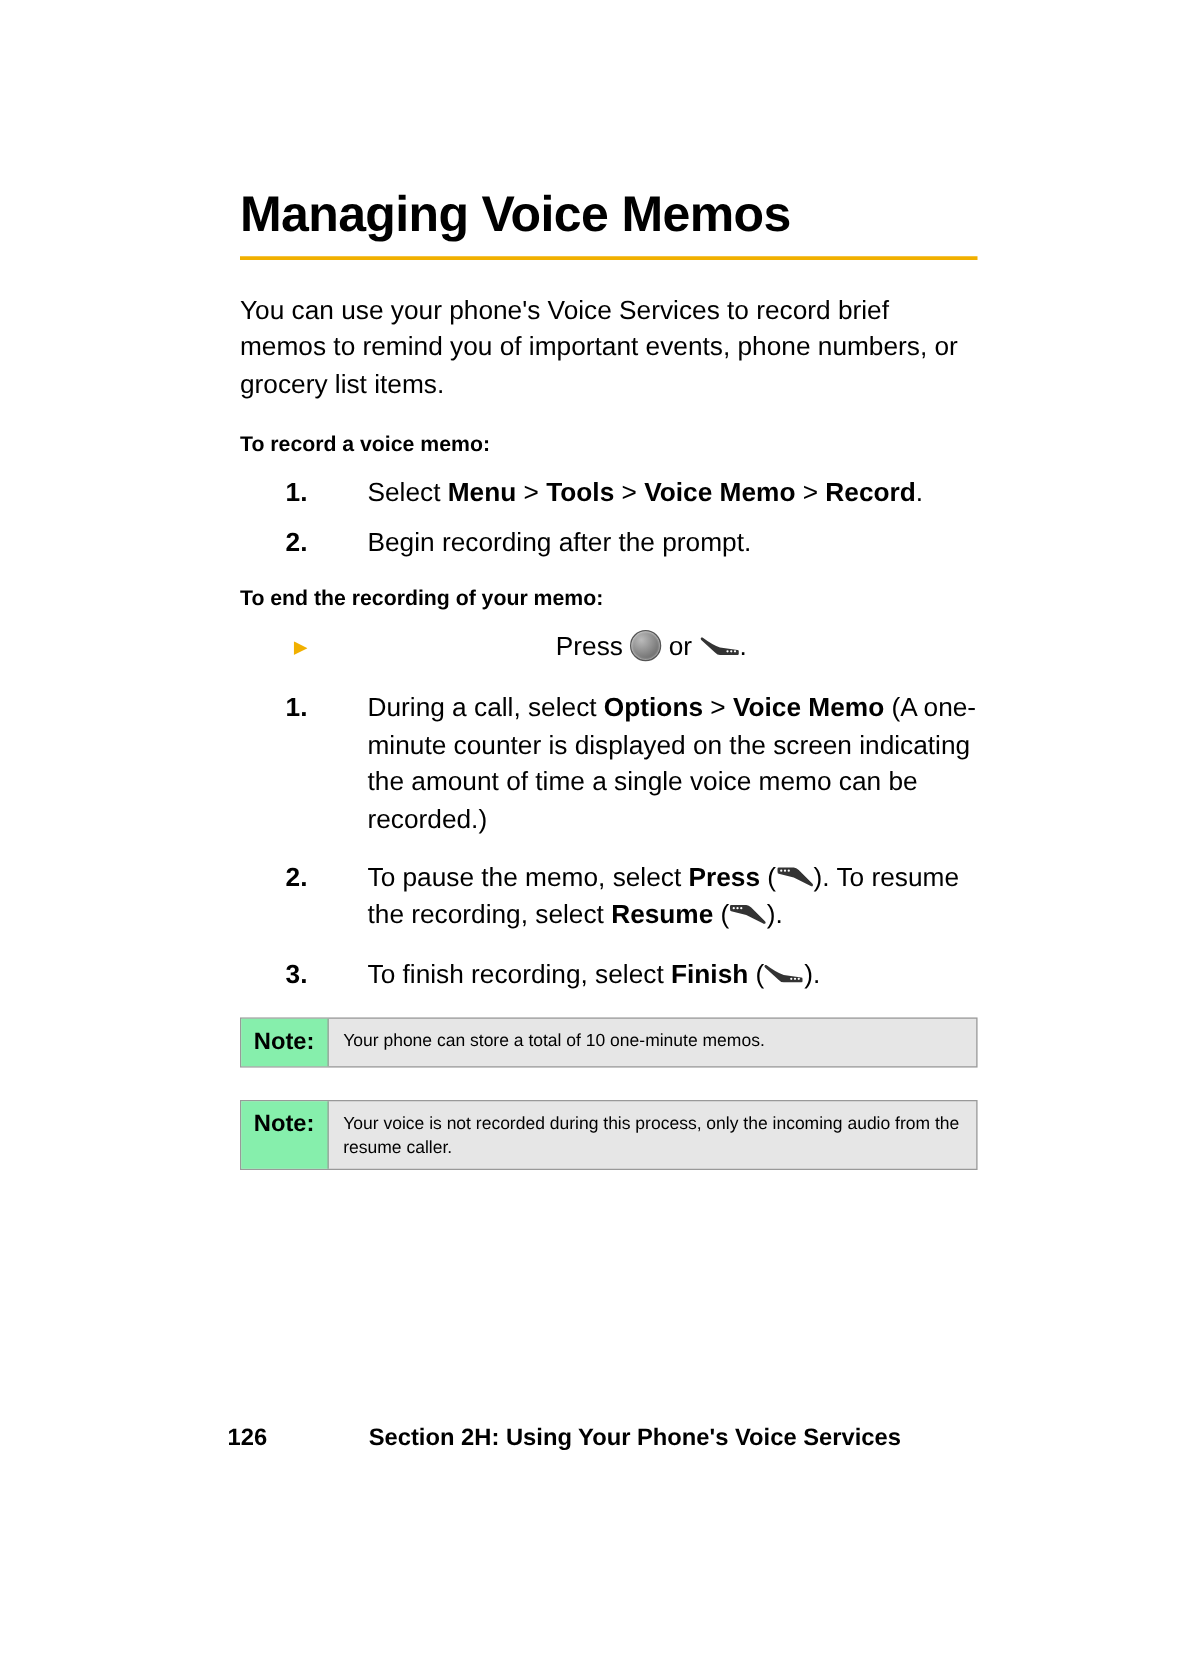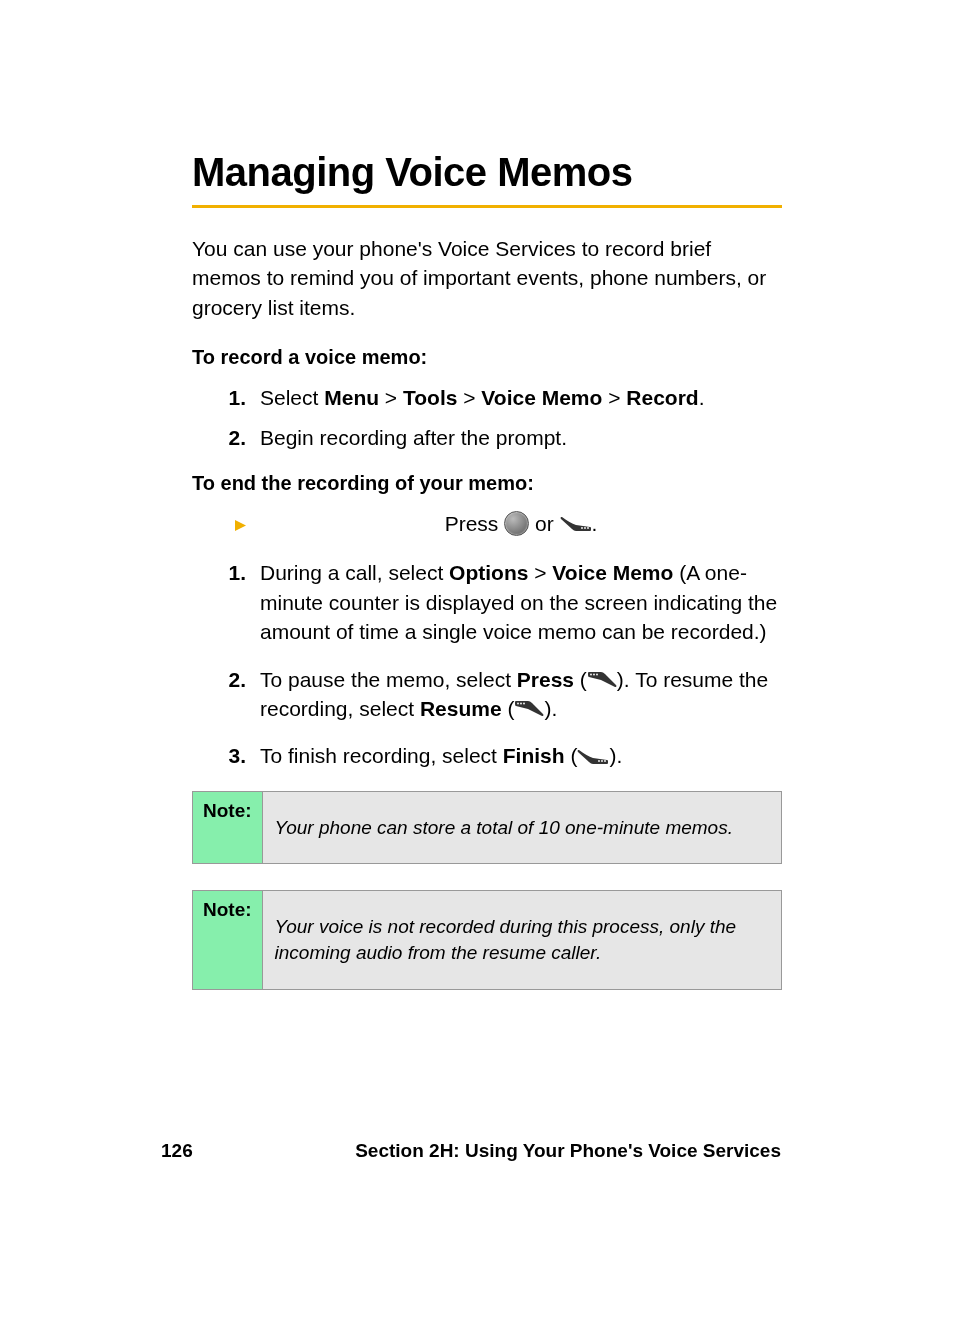--- a/index.html
+++ b/index.html
@@ -39,21 +39,21 @@
     font-weight: 400;
   }
   h2.subheading {
     font-size: 26px;
     font-weight: 700;
     margin: 0 0 14px 0;
     letter-spacing: -0.3px;
   }
   .subheading-wrap { margin-left: -1px; }
   .bold-lead {
-    font-size: 20px;
+    font-size: 17px;
     font-weight: 700;
     margin: 0 0 14px 0;
   }
   ol.steps {
     list-style: none;
     padding: 0;
     margin: 0 0 20px 16px;
   }
   ol.steps li {
     font-size: 21px;
@@ -63,20 +63,21 @@
   }
   ol.steps li .num {
     font-weight: 700;
     width: 38px;
     flex: 0 0 38px;
     text-align: right;
     padding-right: 14px;
   }
   ol.steps li .body {
     flex: 1;
+    margin-left: 34px;
   }
   ol.steps.wide li { margin-bottom: 18px; }
   ul.bullet {
     list-style: none;
     padding: 0;
     margin: 0 0 20px 16px;
   }
   ul.bullet li {
     font-size: 21px;
     line-height: 1.4;
@@ -121,38 +122,37 @@
   }
   .note-label {
     background: #86efac;
     font-weight: 700;
     font-size: 19px;
     padding: 8px 10px 8px 10px;
     border-right: 1px solid #999;
     flex: 0 0 auto;
   }
   .note-body {
-    font-size: 19px;
-    padding: 23px 12px;
+    font-size: 14px;
+    padding: 8px 12px;
     line-height: 1.35;
     flex: 1;
-    font-style: italic;
   }
 
   .footer {
     position: absolute;
-    left: 161px;
+    left: 182px;
     top: 1140px;
     width: 620px;
     display: flex;
     font-weight: 700;
     font-size: 19px;
   }
   .footer .pg { flex: 0 0 auto; }
-  .footer .sect { flex: 1; text-align: right; }
+  .footer .sect { flex: 1; text-align: center; }
 </style>
 </head>
 <body>
 
 <div class="page">
 
   <h1 class="title">Managing Voice Memos</h1>
   <div class="rule"></div>
 
   <p class="intro">You can use your phone's Voice Services to record brief memos to remind you of important events, phone numbers, or grocery list items.</p>

